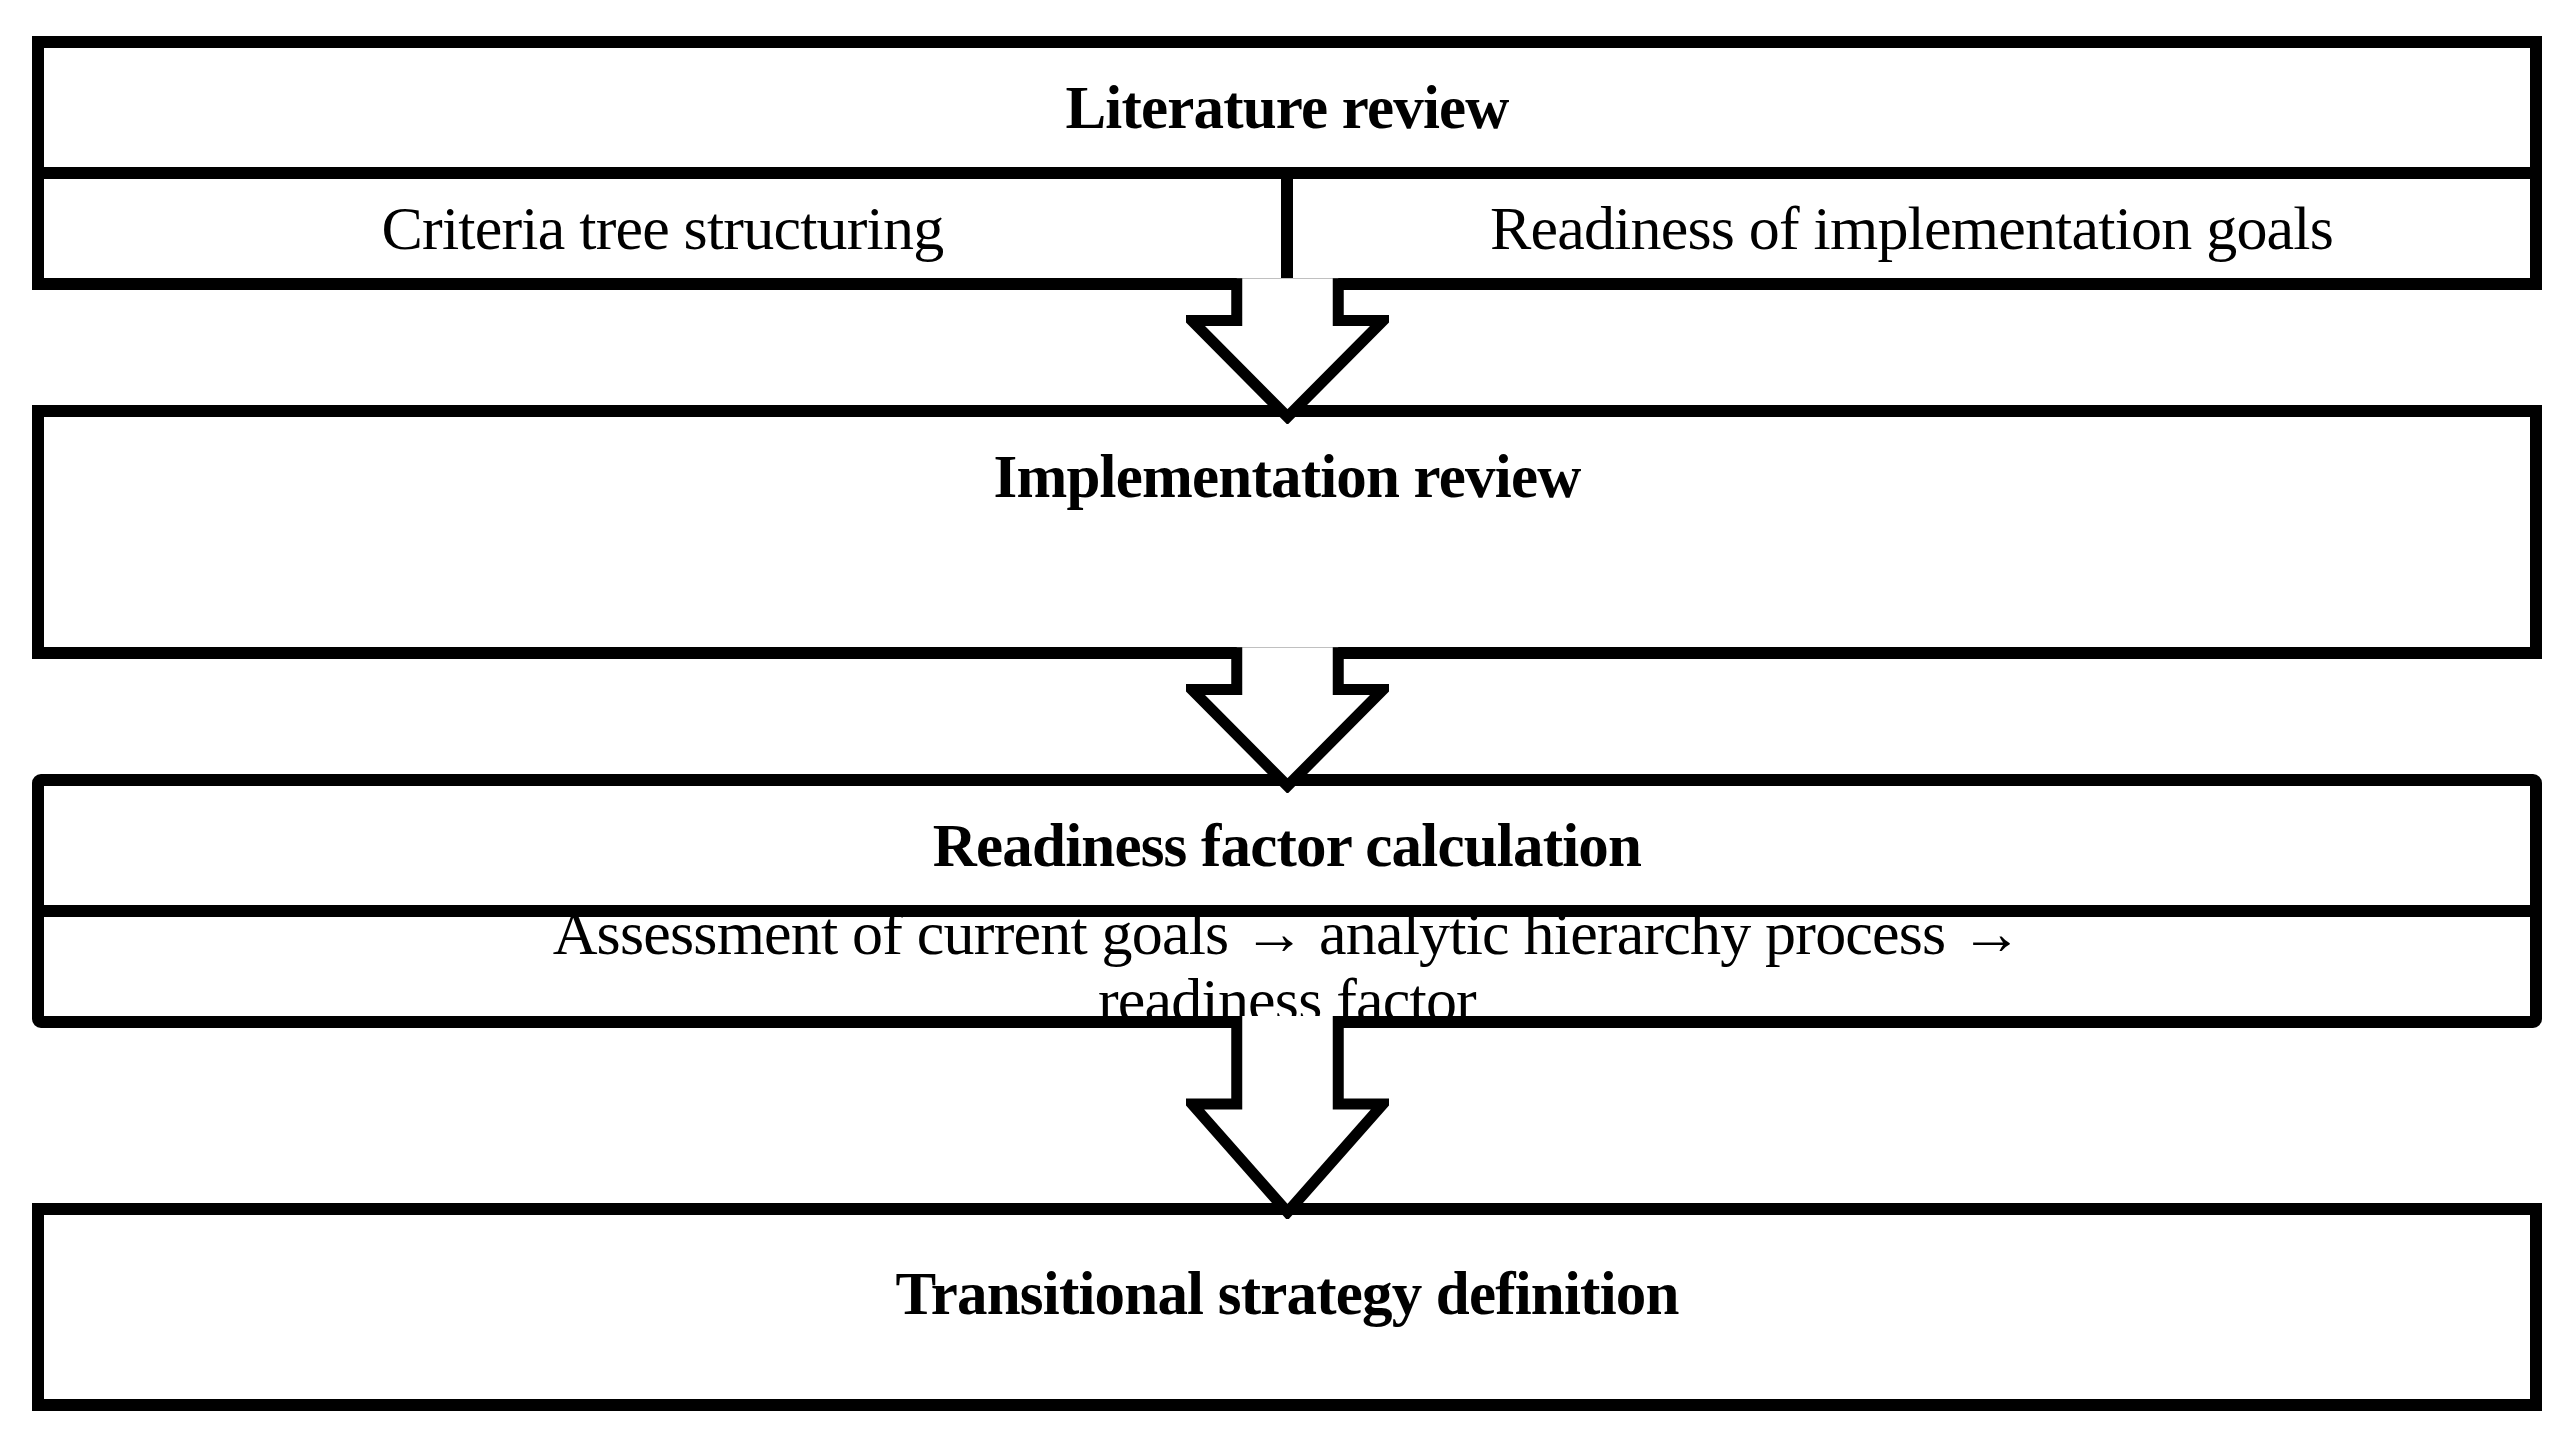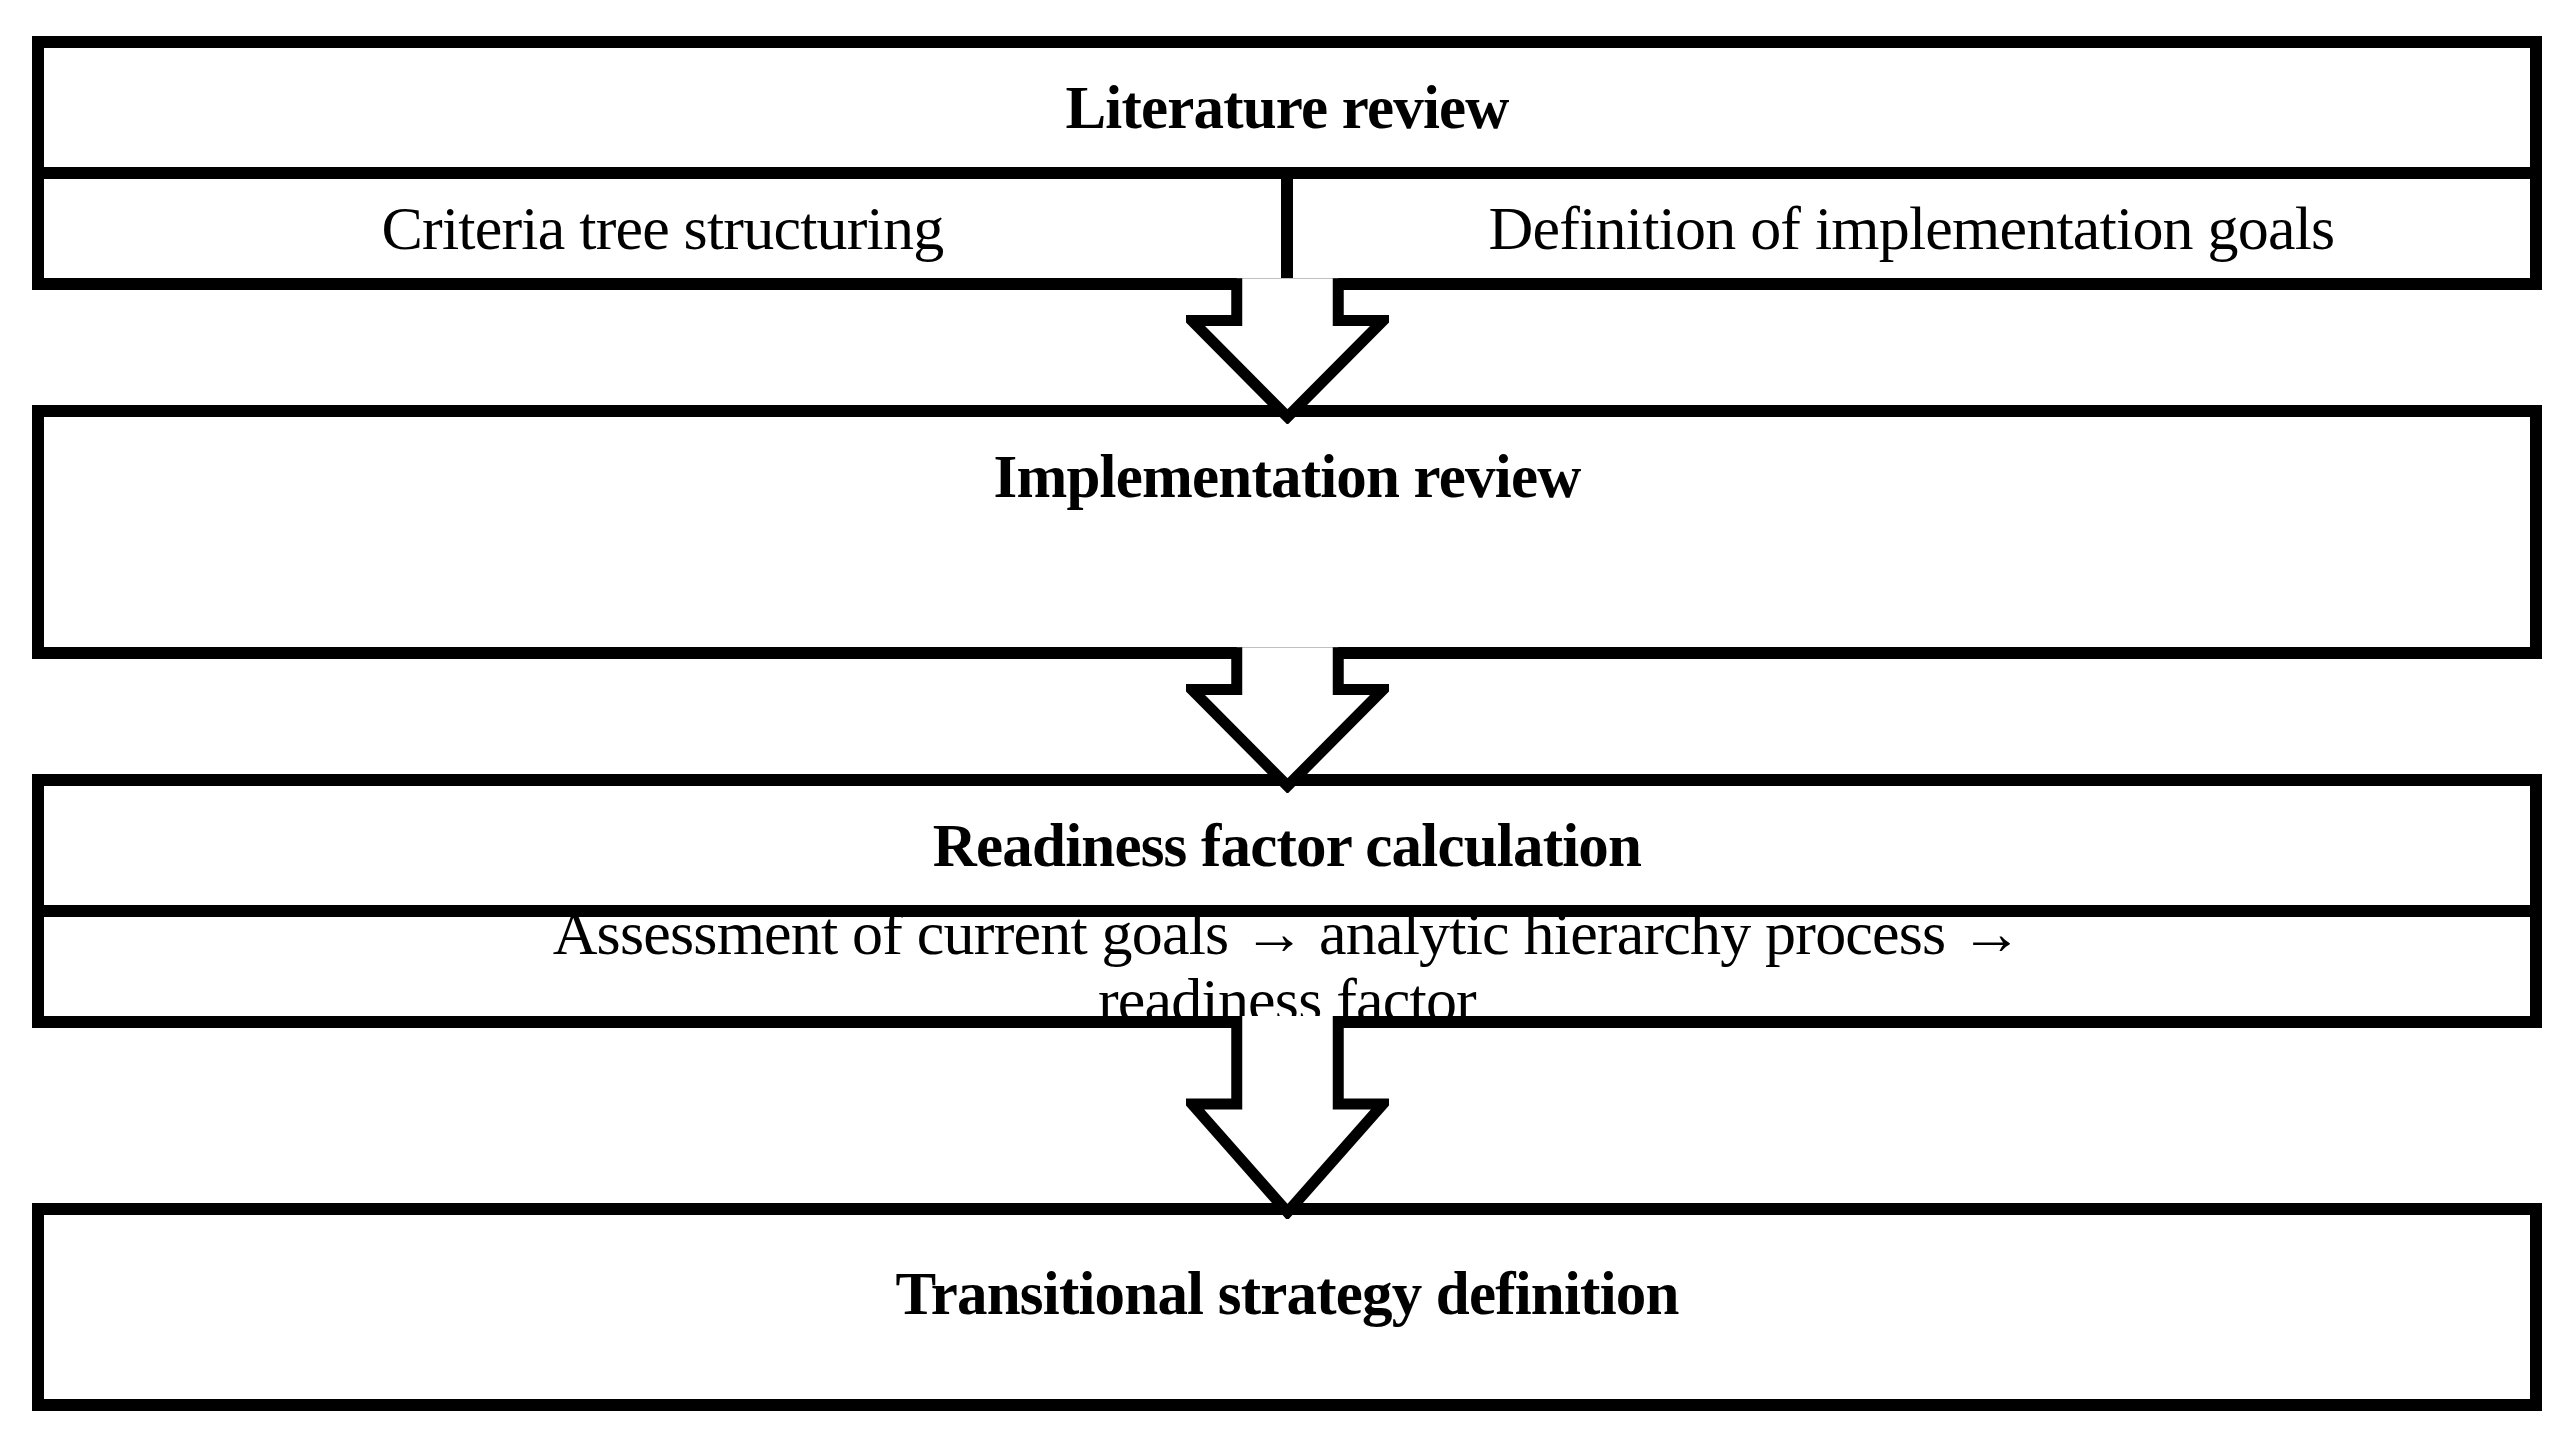--- a/index.html
+++ b/index.html
@@ -63,29 +63,29 @@
 </style>
 </head>
 <body>
 
 <div class="canvas">
 
   <section class="stage" style="top:36px; height:254px;">
     <div class="stage-title">Literature review</div>
     <div class="stage-sub">
       <div class="cell">Criteria tree structuring</div>
-      <div class="cell">Definition of implementation goals</div>
+      <div class="cell">Readiness of implementation goals</div>
     </div>
   </section>
 
   <section class="stage" style="top:405px; height:254px;">
     <div class="stage-title">Implementation review</div>
   </section>
 
-  <section class="stage" style="top:774px; height:254px;">
+  <section class="stage" style="top:774px; height:254px;border-radius:9px;">
     <div class="stage-title">Readiness factor calculation</div>
     <div class="stage-sub">
       <div class="cell">Assessment of current goals → analytic hierarchy process →
 readiness factor</div>
     </div>
   </section>
 
   <section class="stage" style="top:1203px; height:208px;">
     <div class="stage-title solo">Transitional strategy definition</div>
   </section>

